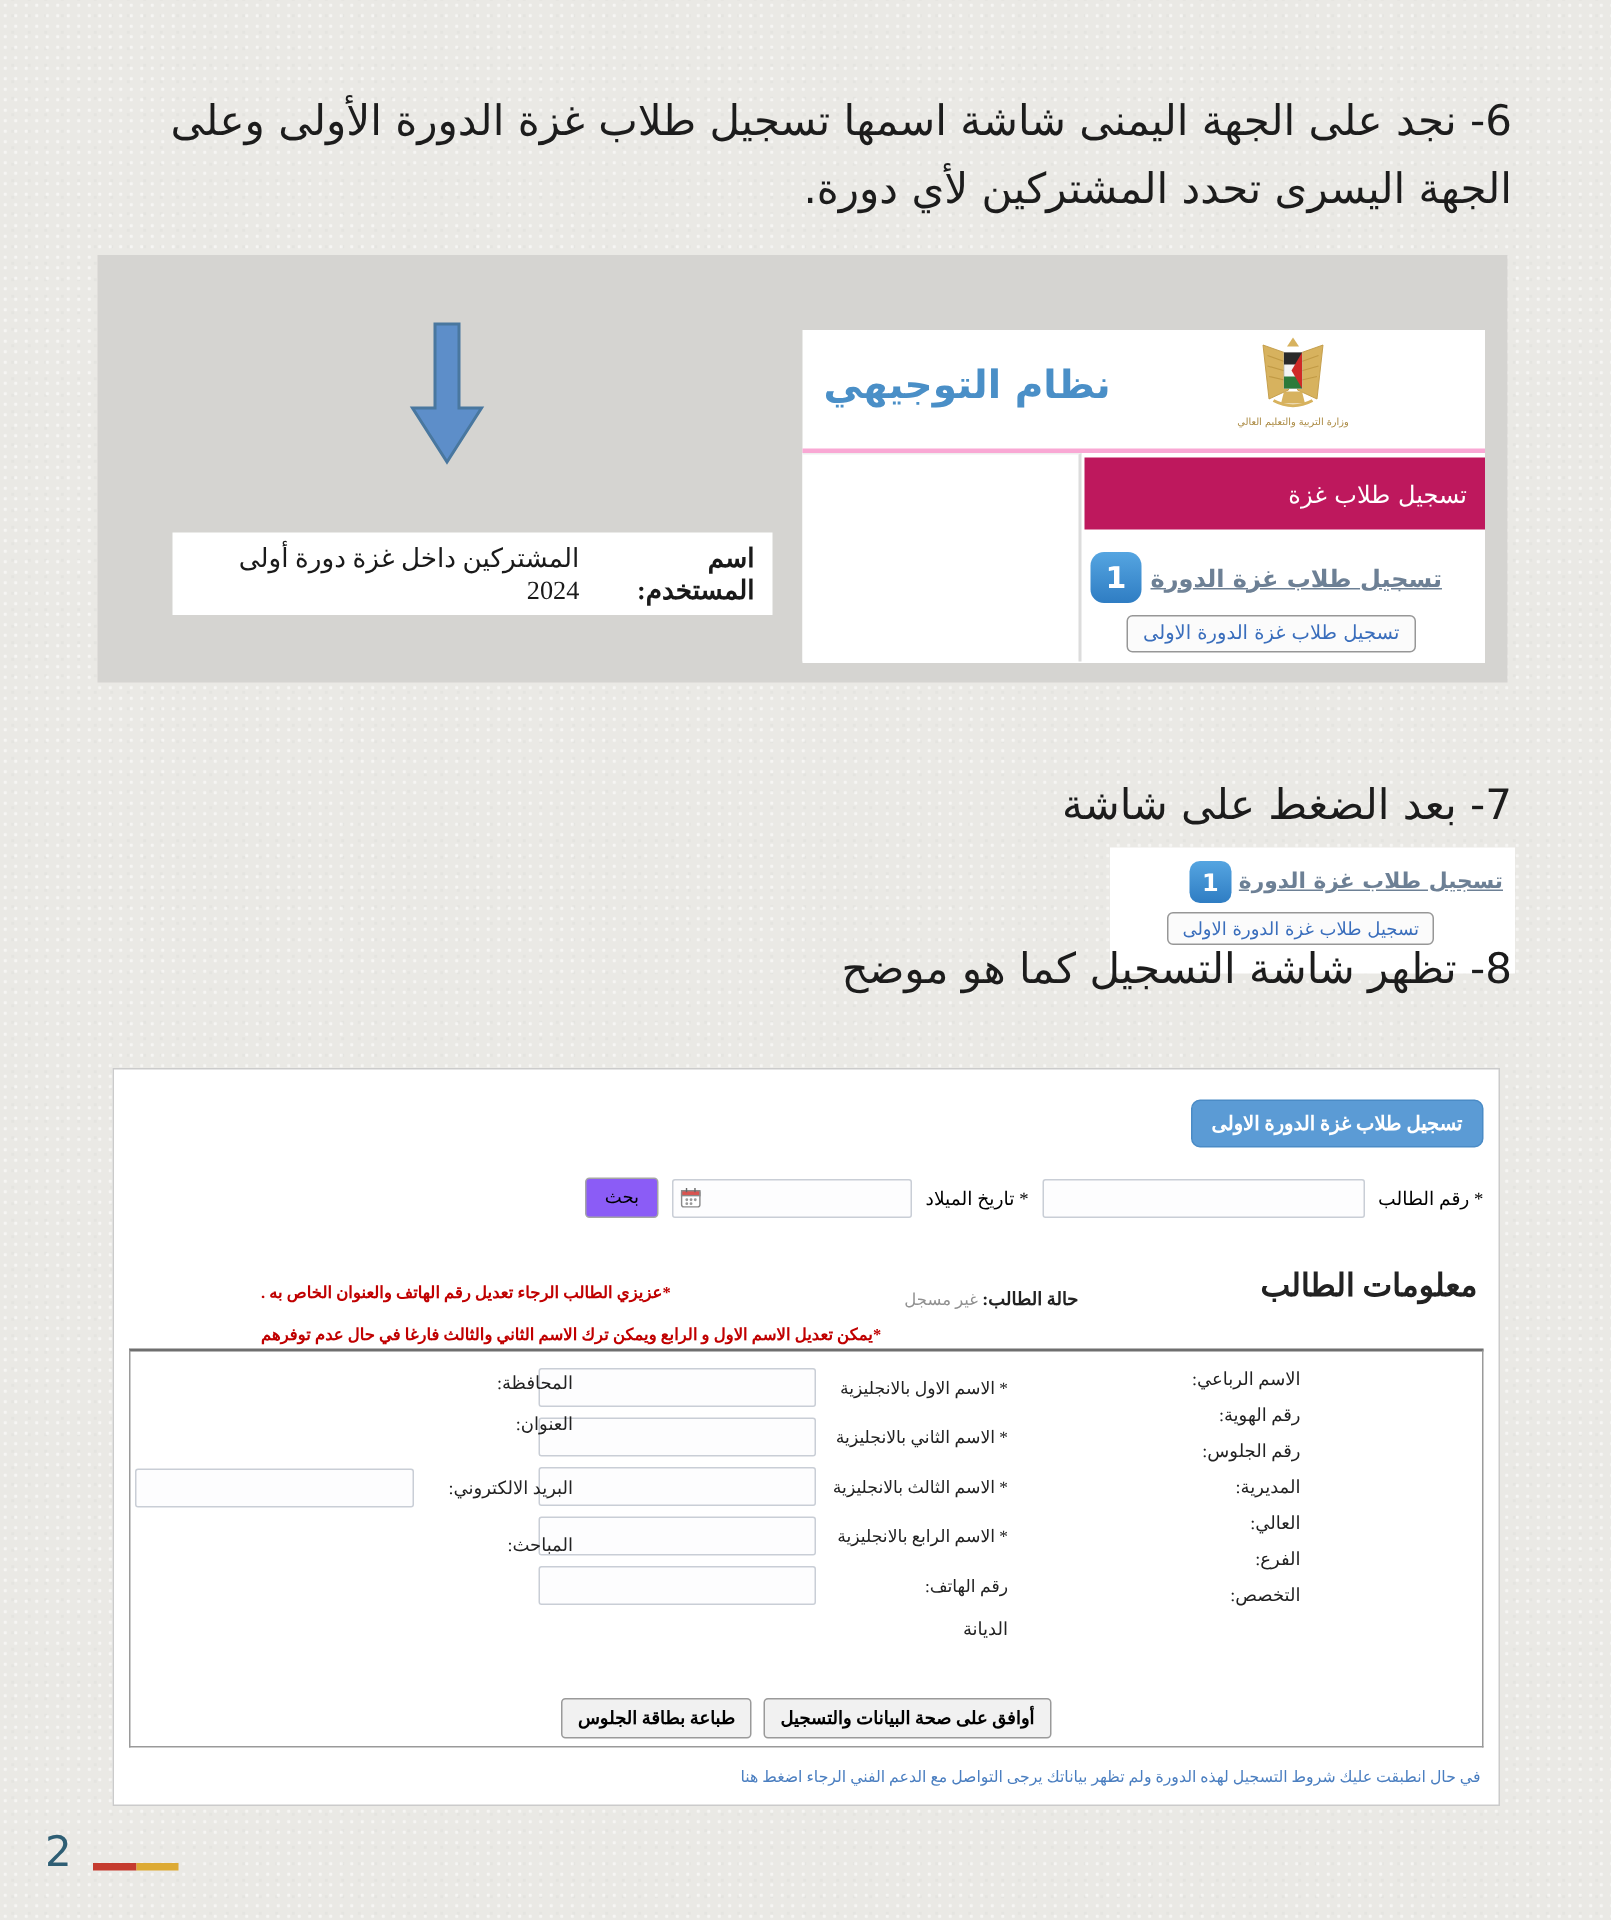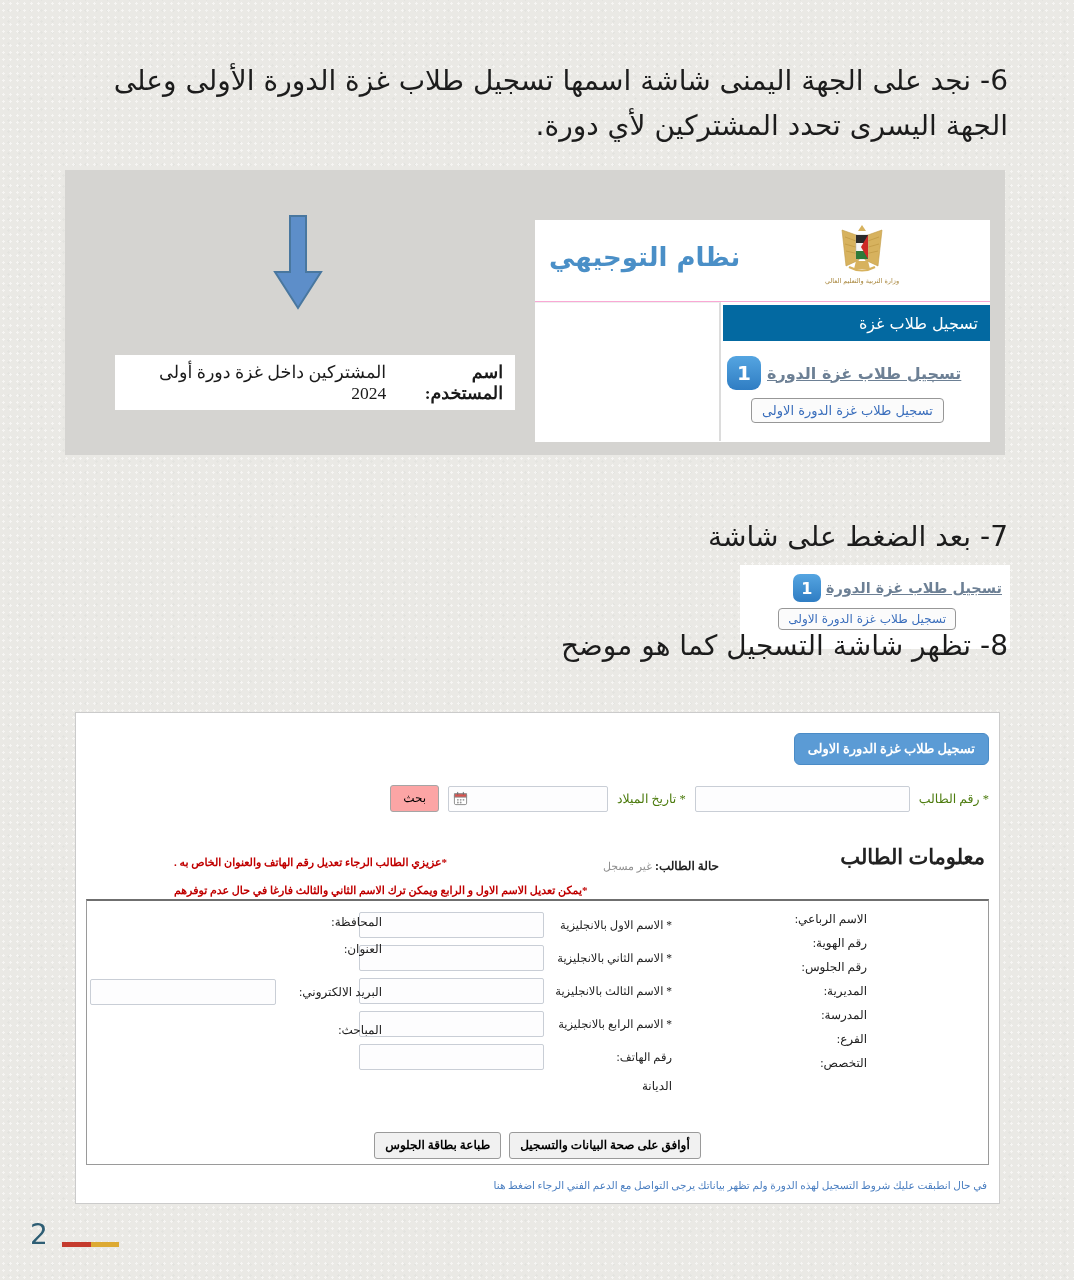--- a/index.html
+++ b/index.html
@@ -21,28 +21,28 @@
 
   
   #shot1 { position:absolute; left:65px; top:170px; width:940px; height:285px; background:#d5d4d1; }
   #arrow { position:absolute; left:204px; top:44px; }
   #userbox { position:absolute; left:50px; top:185px; width:400px; height:55px; background:#fff;
              display:flex; align-items:center; gap:6px; direction:rtl; padding:0 12px;
              font-family:"Liberation Serif",serif; font-size:17.5px; color:#1a1a1a; }
   #userbox .lbl { font-weight:bold; }
 
   #panel1 { position:absolute; left:470px; top:50px; width:455px; height:222px; background:#fff; }
-  .p1-header { position:relative; height:82px; border-bottom:1px solid #f9a8d4; }
+  .p1-header { position:relative; height:82px; border-bottom:3px solid #f9a8d4; }
   .p1-title  { position:absolute; left:14px; top:22px; color:#4a8fc7; font-weight:bold; font-size:26px; direction:rtl; }
   .logo { position:absolute; right:88px; top:3px; width:80px; text-align:center; }
   .logo-caption { font-size:6.5px; color:#a8863c; line-height:1; margin-top:1px; }
   .p1-body { position:relative; height:139px; }
   .p1-side { position:absolute; left:0; top:0; width:186px; height:100%; background:#fff; border-right:2px solid #dcdcdc; border-top:1px solid #eee; }
   .p1-content { position:absolute; left:188px; right:0; top:0; height:100%; }
-  .blue-bar { margin-top:3px; height:36px; background:#0369a1; color:#fff; direction:rtl;
+  .blue-bar { margin-top:3px; height:48px; background:#be185d; color:#fff; direction:rtl;
               display:flex; align-items:center; padding-right:12px; font-size:16px; }
   .link-row { display:flex; align-items:center; gap:6px; margin:15px 0 0 4px; }
   .badge { width:34px; height:34px; border-radius:9px; background:linear-gradient(#55a5e1,#2f7dc3);
            color:#fff; font-weight:bold; font-size:20px; display:flex; align-items:center; justify-content:center; flex:0 0 auto; }
   .gaza-link { color:#6d8095; font-weight:600; font-size:16px; text-decoration:underline; direction:rtl; white-space:nowrap; }
   .outline-btn { display:block; width:fit-content; margin:8px 0 0 28px; background:#fbfbfb; border:1px solid #979797;
                  border-radius:4px; color:#3a6ebc; font-size:13px; padding:4px 10px; direction:rtl; white-space:nowrap;
                  font-family:"DejaVu Sans",sans-serif; }
 
   
@@ -53,27 +53,27 @@
   #shot2 .gaza-link { font-size:14.5px; }
   #shot2 .outline-btn { margin:6px 46px 0 0; font-size:12px; padding:3px 9px; }
 
   
   #form-panel { position:absolute; left:75px; top:712px; width:925px; height:492px; background:#fff;
                 border:1px solid #cbcbcb; font-family:"Liberation Serif",serif; color:#222; }
   .reg-btn { position:absolute; top:20px; right:10px; background:#5b9bd5; color:#fff; border:1px solid #4a8bc6;
              border-radius:6px; font-family:"Liberation Serif",serif; font-weight:bold; font-size:13px;
              padding:7px 13px; direction:rtl; white-space:nowrap; }
   .search-row { position:absolute; top:72px; right:10px; display:flex; direction:rtl; align-items:center; gap:9px; }
-  .search-row .s-lbl { font-size:12.5px; color:#4d7c0f; white-space:nowrap; }
+  .search-row .s-lbl { font-size:12.5px; color:#000000; white-space:nowrap; }
   .inp { border:1px solid #c9ced6; background:#fdfdfe; height:26px; border-radius:2px; font-family:"Liberation Serif",serif; }
   #id-input { width:215px; }
   .dob-wrap { position:relative; width:160px; }
   #dob-input { width:100%; padding-left:24px; }
   .cal { position:absolute; left:5px; top:5px; line-height:0; cursor:pointer; }
-  .search-btn { background:#fca5a5; border:1px solid #a5a5a5; border-radius:3px; font-family:"Liberation Serif",serif;
+  .search-btn { background:#8b5cf6; border:1px solid #a5a5a5; border-radius:3px; font-family:"Liberation Serif",serif;
                 font-size:12px; padding:5px 12px; }
   .sec-title { position:absolute; top:132px; right:14px; font-weight:bold; font-size:21px; direction:rtl; }
   .status { position:absolute; top:146px; right:280px; direction:rtl; font-size:12px; white-space:nowrap; }
   .status .k { font-weight:bold; }
   .status .v { color:#909090; font-size:11px; }
   .warnings { position:absolute; top:136px; right:295px; width:530px; direction:rtl; text-align:left;
               color:#c00000; font-weight:bold; font-size:11px; line-height:2.5; }
 
   .fields-box { position:absolute; top:186px; left:10px; right:10px; height:266px;
                 border:1px solid #9a9a9a; border-top:2px solid #6f6f6f; }
@@ -199,21 +199,21 @@
     <div>*عزيزي الطالب الرجاء تعديل رقم الهاتف والعنوان الخاص به .</div>
     <div>*يمكن تعديل الاسم الاول و الرابع ويمكن ترك الاسم الثاني والثالث فارغا في حال عدم توفرهم</div>
   </div>
 
   <div class="fields-box">
     <div class="col-right">
       <div>الاسم الرباعي:</div>
       <div>رقم الهوية:</div>
       <div>رقم الجلوس:</div>
       <div>المديرية:</div>
-      <div>المدرسة:</div>
+      <div>العالي:</div>
       <div>الفرع:</div>
       <div>التخصص:</div>
     </div>
 
     <div class="col-mid">
       <div class="frow">
         <span class="f-lbl">* الاسم الاول بالانجليزية</span>
         <input class="inp" style="">
       </div>
       <div class="frow">

